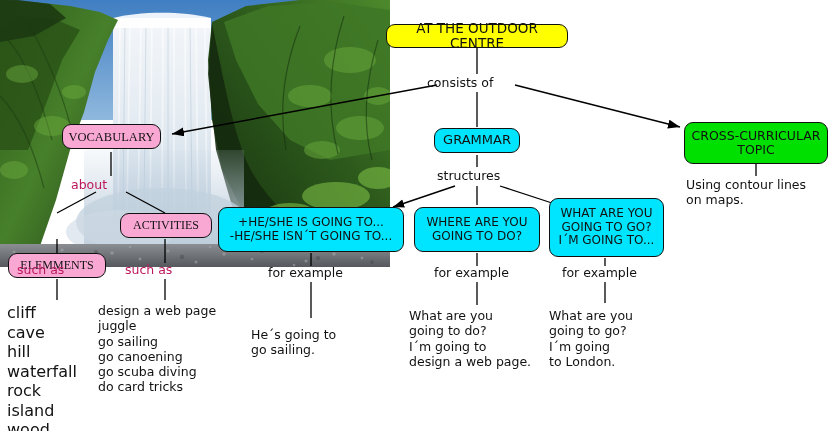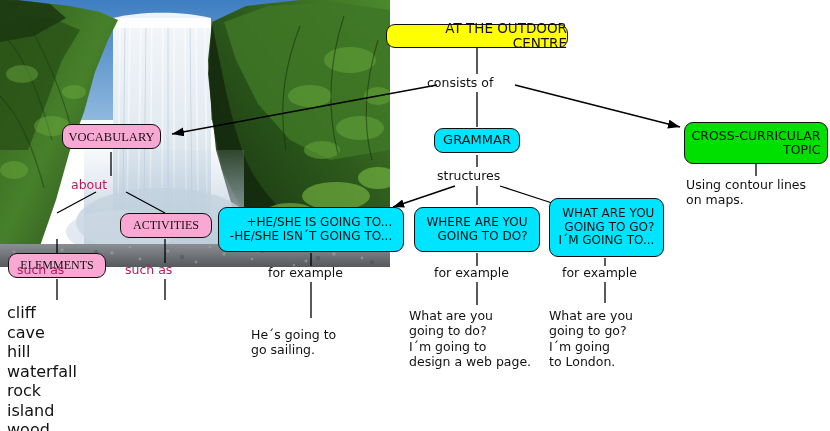--- a/index.html
+++ b/index.html
@@ -17,21 +17,21 @@
 
   
   #links{position:absolute;left:0;top:0;width:830px;height:431px;pointer-events:none;}
 
   
   .node{
     position:absolute;
     box-sizing:border-box;
     border:1.6px solid #111;
     border-radius:9px;
-    text-align:right;
+    text-align:center;
     line-height:1.12;
     color:#111;
     display:flex;align-items:center;justify-content:center;
     white-space:pre-line;
   }
   .n-yellow{background:#ffff00;}
   .n-magenta{background:#f9a8d4;font-family:Liberation Serif, serif;}
   .n-cyan{background:#00e5ff;}
   .n-green{background:#00e000;}
 
@@ -289,20 +289,26 @@
 
   <div class="lbl" style="left:7px;top:303px;width:100px;font-size:16px;">cliff
 cave
 hill
 waterfall
 rock
 island
 wood
 path</div>
 
+  <div class="lbl" style="left:98px;top:303px;width:134px;font-size:12.5px;">design a web page
+juggle
+go sailing
+go canoening
+go scuba diving
+do card tricks</div>
 
   <div class="lbl" style="left:251px;top:327px;width:120px;font-size:12.5px;">He´s going to
 go sailing.</div>
 
   <div class="lbl" style="left:409px;top:308px;width:136px;font-size:12.5px;">What are you
 going to do?
 I´m going to
 design a web page.</div>
 
   <div class="lbl" style="left:549px;top:308px;width:112px;font-size:12.5px;">What are you

